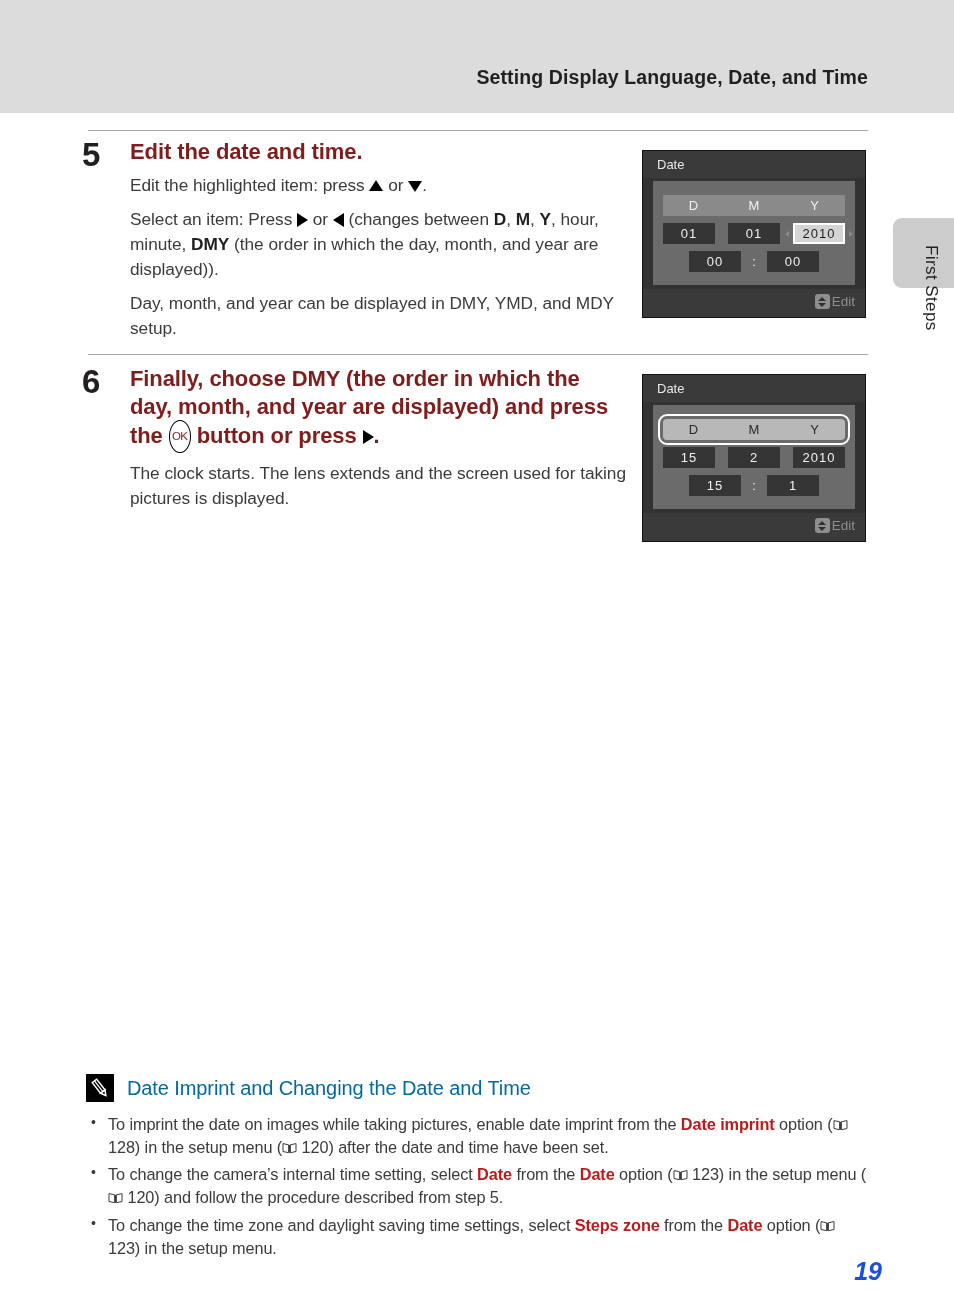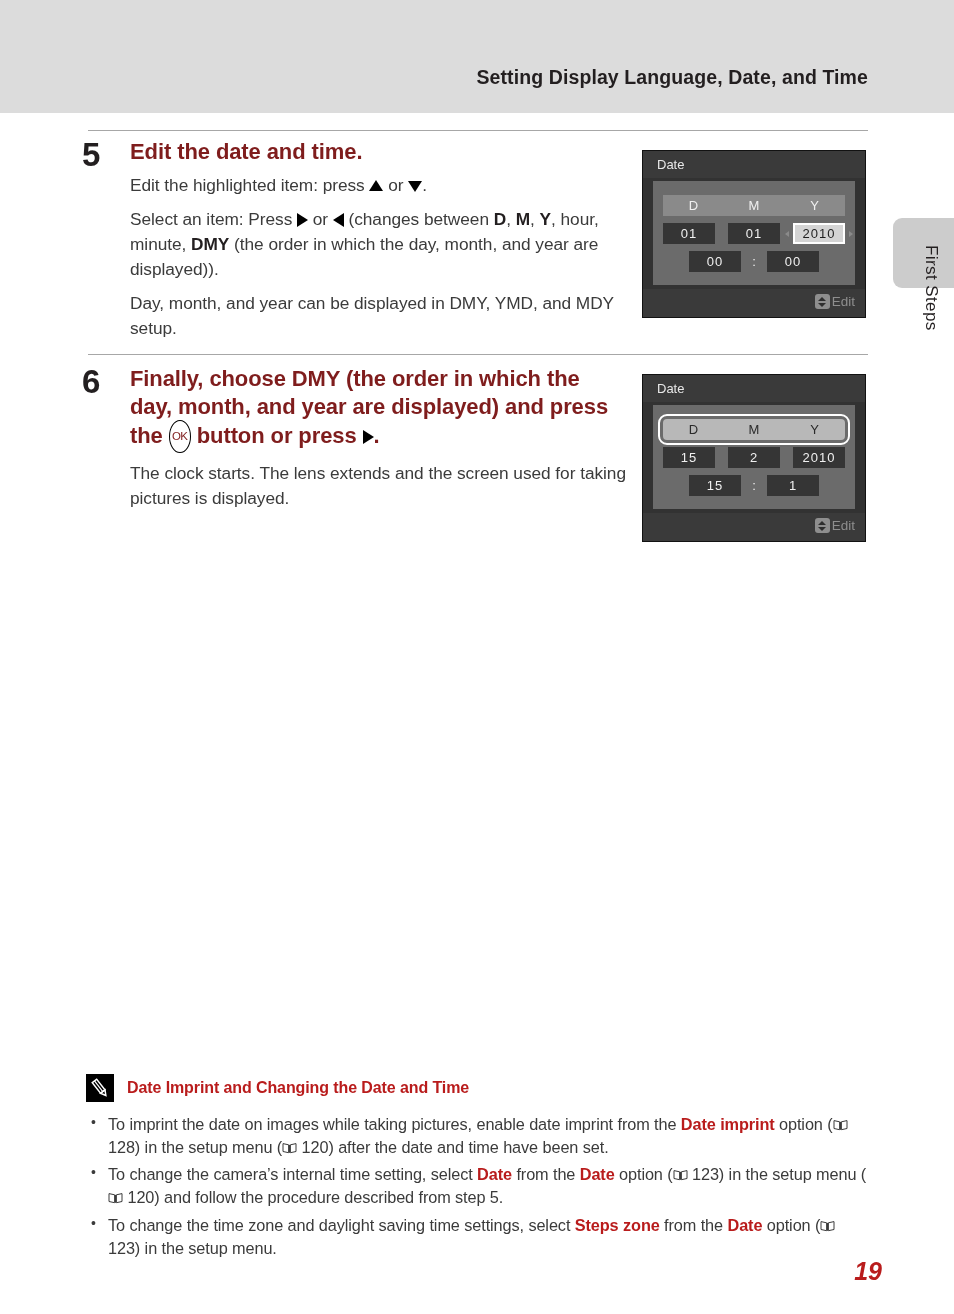--- a/index.html
+++ b/index.html
@@ -319,23 +319,23 @@
     gap: 13px;
     margin-bottom: 11px;
   }
   .pencil-badge {
     width: 28px; height: 28px;
     background: #000;
     position: relative;
     flex: none;
   }
   .note-title {
-    font-size: 16px;
-    font-weight: bold;
-    color: #b91c1c;
+    font-size: 20px;
+    font-weight: normal;
+    color: #0369a1;
     letter-spacing: -0.1px;
   }
   .note-list { margin: 0; padding: 0; list-style: none; }
   .note-list li {
     position: relative;
     padding-left: 22px;
     font-size: 16.3px;
     line-height: 1.42;
     color: #3b3b3b;
     margin-bottom: 4px;
@@ -357,21 +357,21 @@
     position: relative;
   }
 
   
   .page-num {
     position: absolute;
     right: 72px; bottom: 28px;
     font-size: 25px;
     font-style: italic;
     font-weight: bold;
-    color: #b91c1c;
+    color: #1d4ed8;
   }
 </style>
 </head>
 <body>
 
 <div class="header-band"></div>
 <div class="header-title">Setting Display Language, Date, and Time</div>
 
 <div class="side-tab"></div>
 <div class="side-tab-label">First Steps</div>

